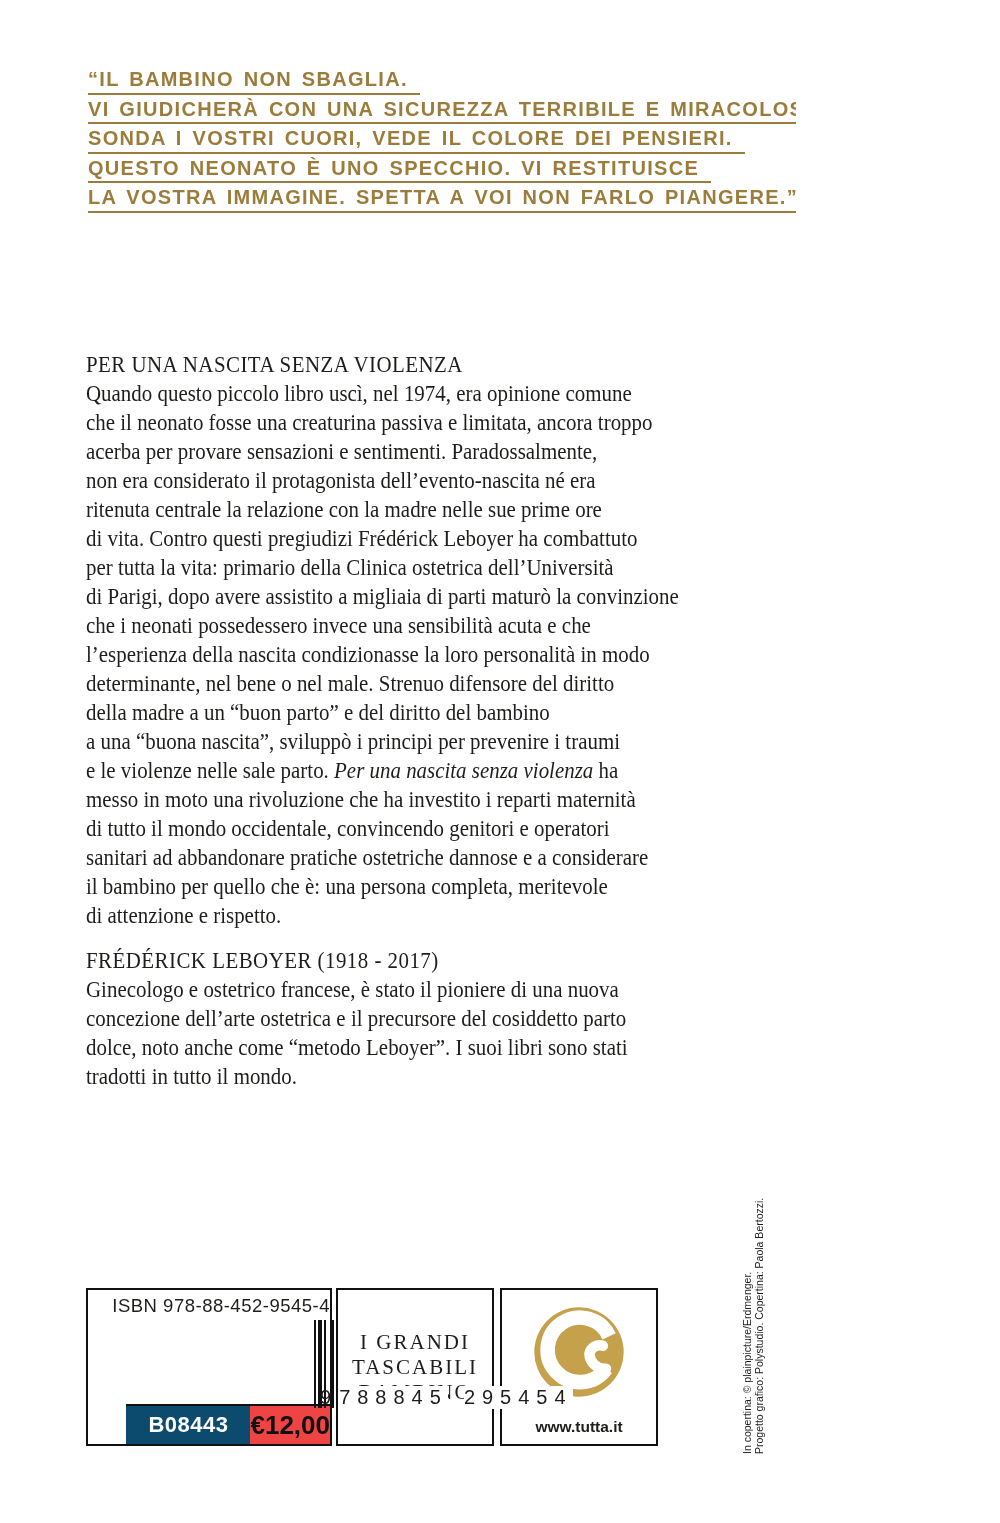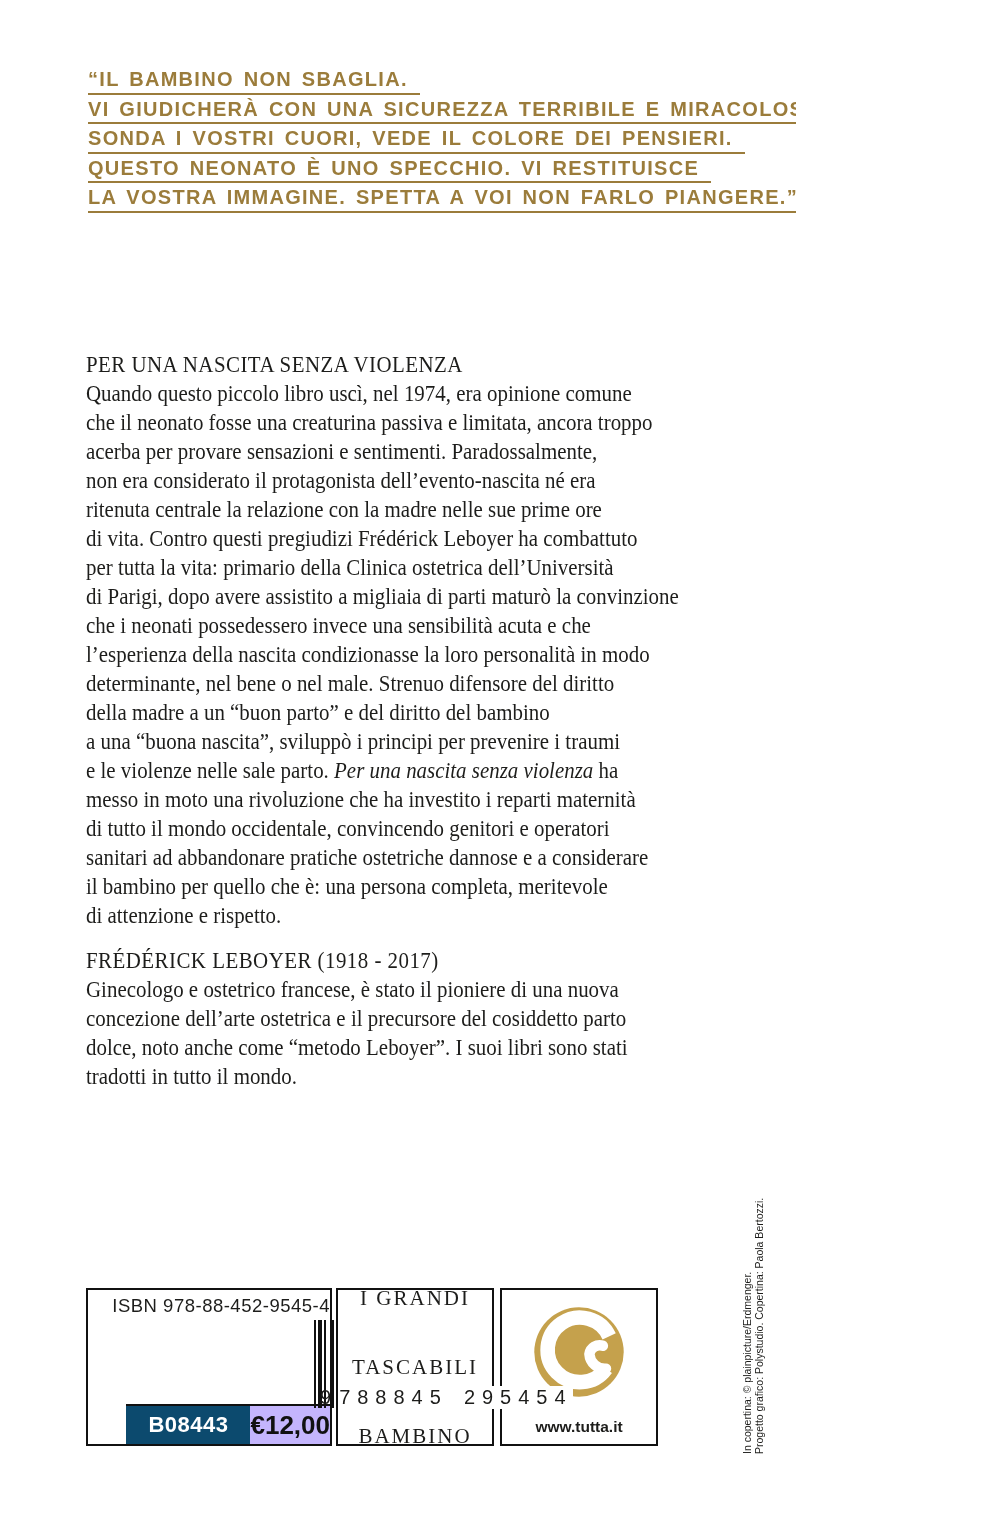--- a/index.html
+++ b/index.html
@@ -128,35 +128,34 @@
     width: 124px;
     background: #0c4a6e;
     color: #fff;
     font-weight: bold;
     font-size: 22px;
     letter-spacing: 0.5px;
     display: flex; align-items: center; justify-content: center;
   }
   .price-box {
     flex: 1;
-    background: #c4b5fd;
+    background: #ef4444;
     color: #111;
     font-weight: bold;
     font-size: 26px;
     display: flex; align-items: center; justify-content: center;
   }
 
   
   .series-box {
     width: 158px;
     margin-left: 4px;
     display: flex; flex-direction: column;
     align-items: center; justify-content: center;
     text-align: center;
-    gap: 44px;
   }
   .series-box .sline {
     font-family: "Liberation Serif", serif;
     font-size: 21px;
     line-height: 25px;
     letter-spacing: 2px;
     color: #1d1d1b;
     white-space: nowrap;
   }
 

